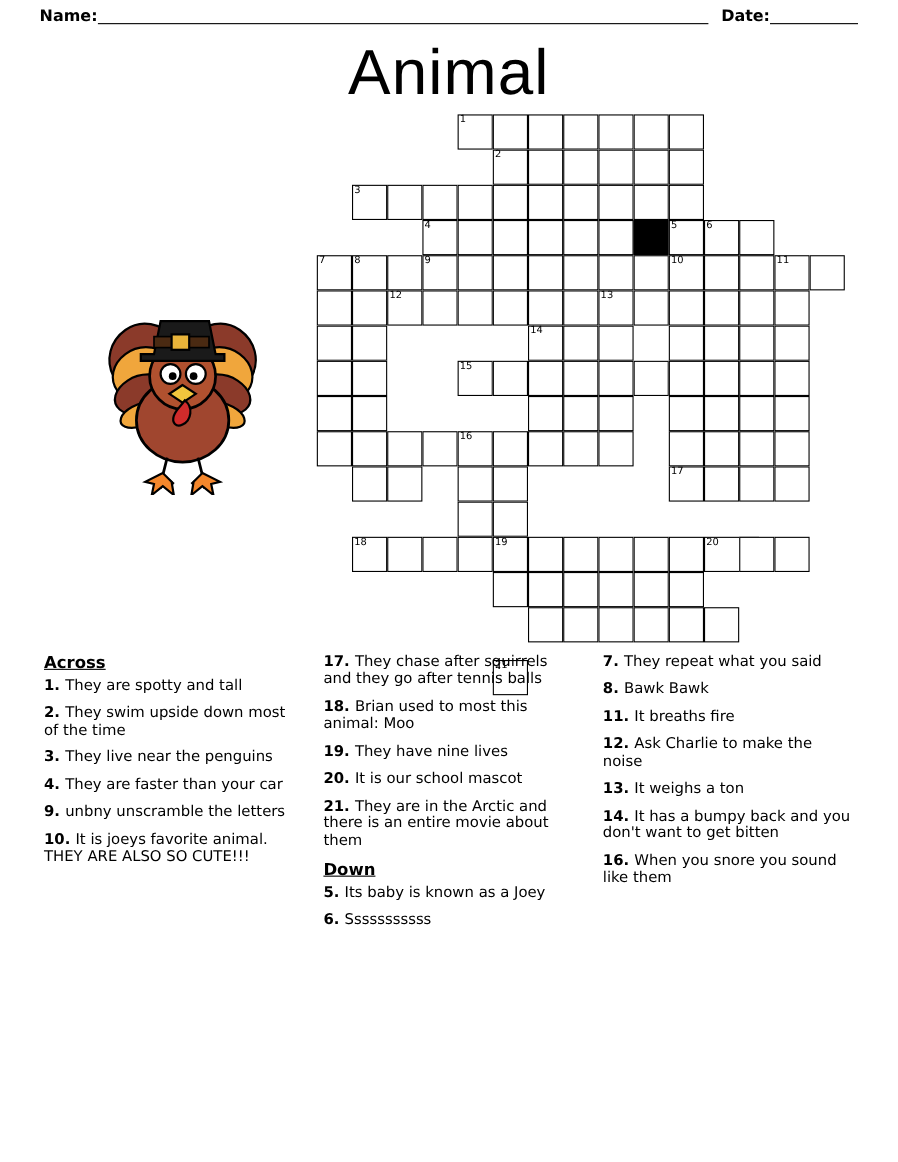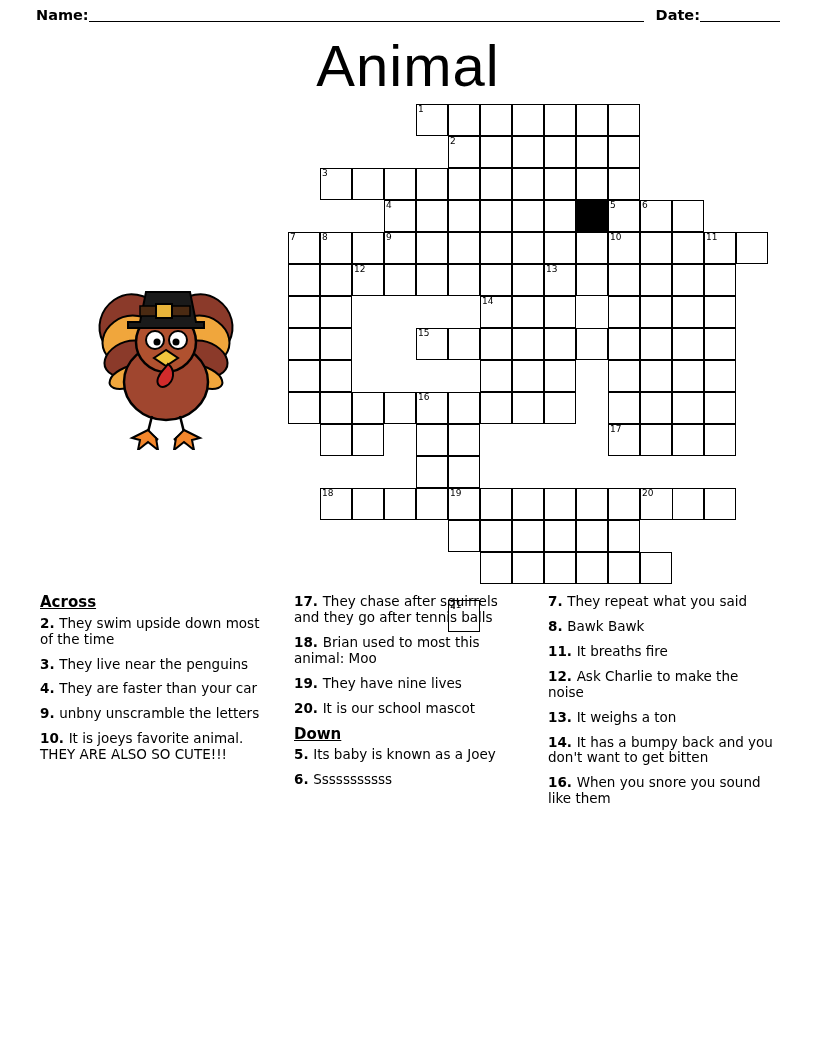--- a/index.html
+++ b/index.html
@@ -352,34 +352,36 @@
     <div class="cell" style="left: 576px; top: 448px;"></div>
     <div class="cell" style="left: 608px; top: 448px;"></div>
     <div class="cell" style="left: 640px; top: 448px;"></div>
   </div>
 
 <div id="clues">
 
   <div class="clue-col">
     <div class="clue-heading">Across</div>
     <div id="col1">
+        <div class="clue"><span class="cnum">1. </span><span>They are spotty and tall</span></div>
         <div class="clue"><span class="cnum">2. </span><span>They swim upside down most of the time</span></div>
         <div class="clue"><span class="cnum">3. </span><span>They live near the penguins</span></div>
         <div class="clue"><span class="cnum">4. </span><span>They are faster than your car</span></div>
         <div class="clue"><span class="cnum">9. </span><span>unbny unscramble the letters</span></div>
         <div class="clue"><span class="cnum">10. </span><span>It is joeys favorite animal. THEY ARE ALSO SO CUTE!!!</span></div>
       </div>
   </div>
 
   <div class="clue-col">
     <div id="col2">
         <div class="clue"><span class="cnum">17. </span><span>They chase after squirrels and they go after tennis balls</span></div>
         <div class="clue"><span class="cnum">18. </span><span>Brian used to most this animal: Moo</span></div>
         <div class="clue"><span class="cnum">19. </span><span>They have nine lives</span></div>
         <div class="clue"><span class="cnum">20. </span><span>It is our school mascot</span></div>
+        <div class="clue"><span class="cnum">21. </span><span>They are in the Arctic and there is an entire movie about them</span></div>
       </div>
     <div class="clue-heading" style="margin-top:2px;">Down</div>
     <div id="col2d">
         <div class="clue"><span class="cnum">5. </span><span>Its baby is known as a Joey</span></div>
         <div class="clue"><span class="cnum">6. </span><span>Sssssssssss</span></div>
       </div>
   </div>
 
   <div class="clue-col">
     <div id="col3">

